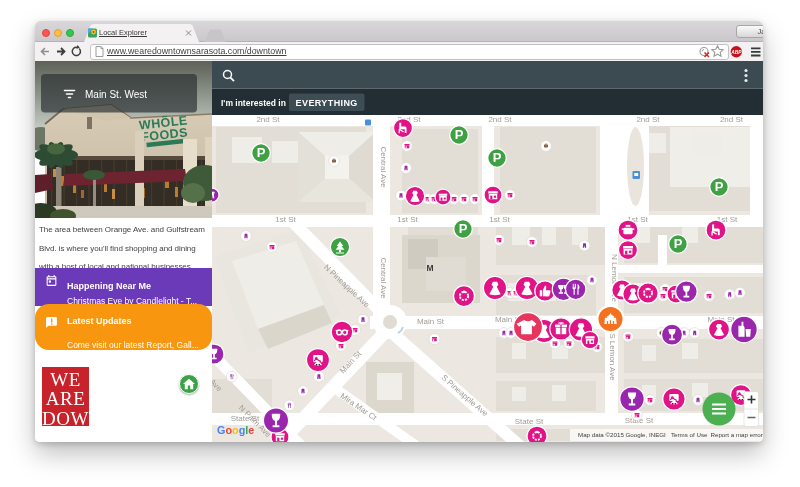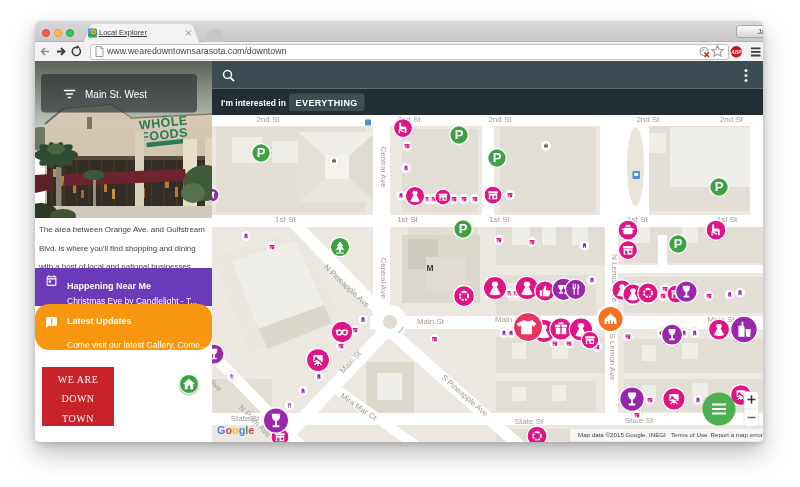--- a/index.html
+++ b/index.html
@@ -14,35 +14,35 @@
 .tl.r{left:6.5px;background:#fc5651;border:0.5px solid #e0443e;}
 .tl.y{left:18.5px;background:#fdbd3f;border:0.5px solid #e0a03a;}
 .tl.g{left:30.5px;background:#34c84a;border:0.5px solid #2aa83d;}
 .tabsvg{position:absolute;left:0;top:0;}
 .tabtitle{position:absolute;left:64px;top:7px;font-size:7.5px;color:#3a3a3a;text-decoration:underline;}
 .jacob{position:absolute;left:701px;top:3.5px;width:21px;height:11.5px;border:1px solid #a8a6a8;border-radius:3px;
   background:linear-gradient(#fbfbfb,#d8d6d8);font-size:7.5px;color:#454545;text-align:center;line-height:11.5px;padding-left:20px;}
 
 .toolbar{position:absolute;left:0;top:21px;width:728px;height:19px;background:#f3f1f2;border-bottom:1px solid #adabad;box-sizing:content-box;}
 .urlbar{position:absolute;left:55px;top:2px;width:637px;height:14px;background:#fff;border:1px solid #c3c1c3;border-radius:3px;}
-.urltext{position:absolute;left:72px;top:4px;font-size:8.8px;color:#3f3f3f;letter-spacing:0;}
+.urltext{position:absolute;left:72px;top:4px;font-size:8.8px;color:#3f3f3f;letter-spacing:0;text-decoration:underline;}
 
 .content{position:absolute;left:0;top:40px;width:728px;height:381px;background:#fff;}
 .sidebar{position:absolute;left:0;top:0;width:177px;height:381px;background:#fff;z-index:3;}
 .mappanel{position:absolute;left:177px;top:0;width:551px;height:381px;}
 .desc{position:absolute;left:4px;top:160px;width:178px;font-size:8px;line-height:18.7px;color:#424242;letter-spacing:-0.05px;white-space:nowrap;overflow:hidden;}
 .pcard{position:absolute;left:0;top:206.5px;width:177px;height:38.2px;background:#6a3ab8;color:#fff;}
 .ocard{position:absolute;left:0;top:243px;width:177px;height:45.7px;background:#f8960f;color:#fff;border-radius:14px;}
 .ctitle{position:absolute;left:32px;font-size:9px;font-weight:bold;}
 .pcard .ctitle{top:13px}.pcard .csub{top:19.5px}.pcard .cicon{top:6px}
 .ocard .ctitle{top:12px}.ocard .csub{top:26.5px}.ocard .cicon{top:12px}
 .csub{position:absolute;left:32px;font-size:8.5px;margin-top:9px;}
 .cicon{position:absolute;left:10px;}
-.redlogo{position:absolute;left:7px;top:306px;width:72px;height:59px;background:#c8232b;
-  font-family:"Liberation Serif",serif;color:#fff;font-size:10px;line-height:19.3px;padding-top:3px;box-sizing:border-box;text-align:center;letter-spacing:0.5px;}
+.redlogo{position:absolute;left:7px;top:306px;width:47px;height:59px;background:#c8232b;
+  font-family:"Liberation Serif",serif;color:#fff;font-size:19px;line-height:19.3px;padding-top:3px;box-sizing:border-box;text-align:center;letter-spacing:0.5px;}
 .homefab{position:absolute;left:144px;top:313px;width:18px;height:18px;border-radius:50%;background:#3ba345;
   border:1px solid #fff;box-shadow:0 1px 2px rgba(0,0,0,0.35);}
 .photo{position:absolute;left:0;top:0;width:177px;height:157px;}
 </style>
 </head>
 <body>
 <div class="win">
   <div class="tabbar">
     <svg class="tabsvg" width="728" height="21">
       <path d="M169.5,21 L175,8.5 L186,8.5 L190.5,21 Z" fill="#c7c5c7"></path>
@@ -662,21 +662,21 @@
         <div class="ctitle">Happening Near Me</div>
         <div class="csub">Christmas Eve by Candlelight - T...</div>
       </div>
       <div class="ocard">
         <svg class="cicon" width="13" height="13" viewBox="0 0 24 24">
             <path fill="#fff" d="M20,2H4A2,2 0 0,0 2,4v18l4,-4h14a2,2 0 0,0 2,-2V4a2,2 0 0,0 -2,-2z"></path>
             <rect x="11" y="5" width="2.6" height="7" fill="#f8960f"></rect>
             <rect x="11" y="13.6" width="2.6" height="2.6" fill="#f8960f"></rect>
           </svg>
         <div class="ctitle">Latest Updates</div>
-        <div class="csub">Come visit our latest Gallery, Come...</div>
+        <div class="csub">Come visit our latest Report, Gall...</div>
       </div>
       <div class="redlogo">WE ARE<br>DOWN<br>TOWN</div>
       <div class="homefab">
         <svg width="18" height="18" viewBox="0 0 24 24" style="position:absolute;left:0;top:0">
             <path fill="#fff" d="M12,5 l8,7h-2.4v7h-4v-5h-3.2v5h-4v-7H4z"></path>
           </svg>
       </div>
     </div>
   </div>
 </div>

